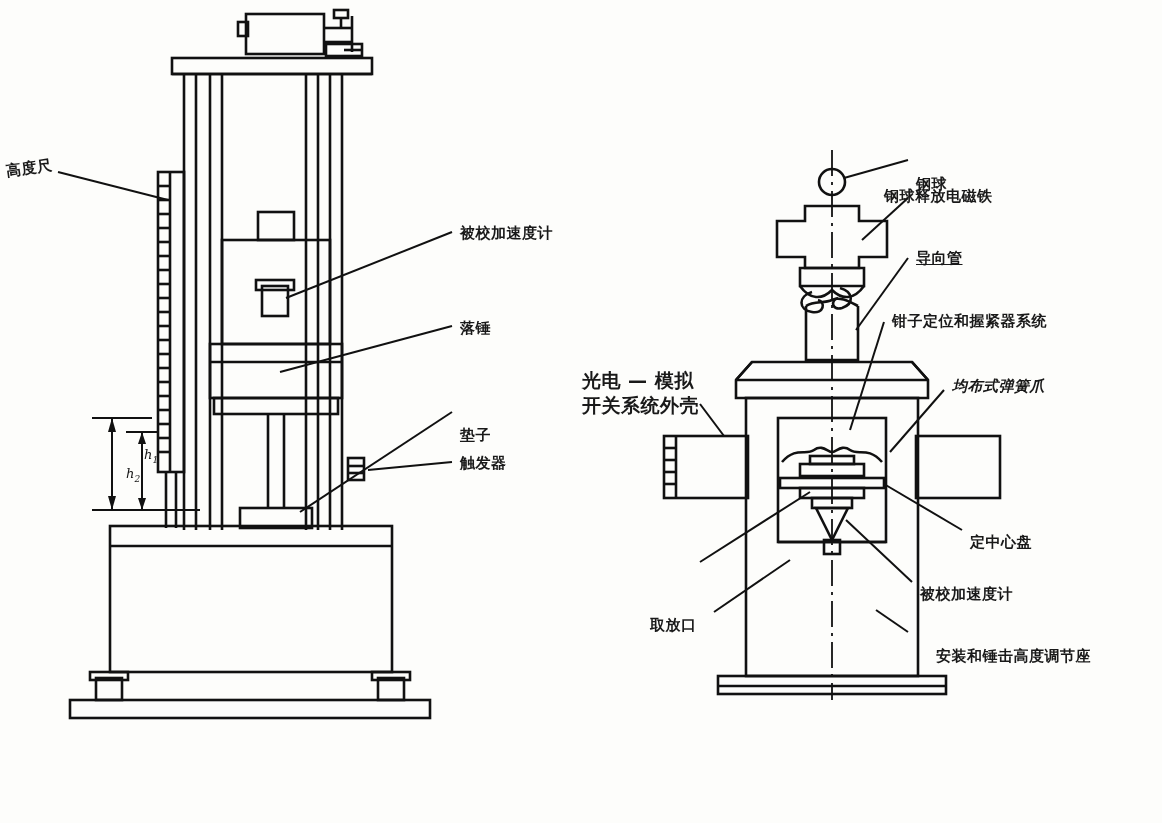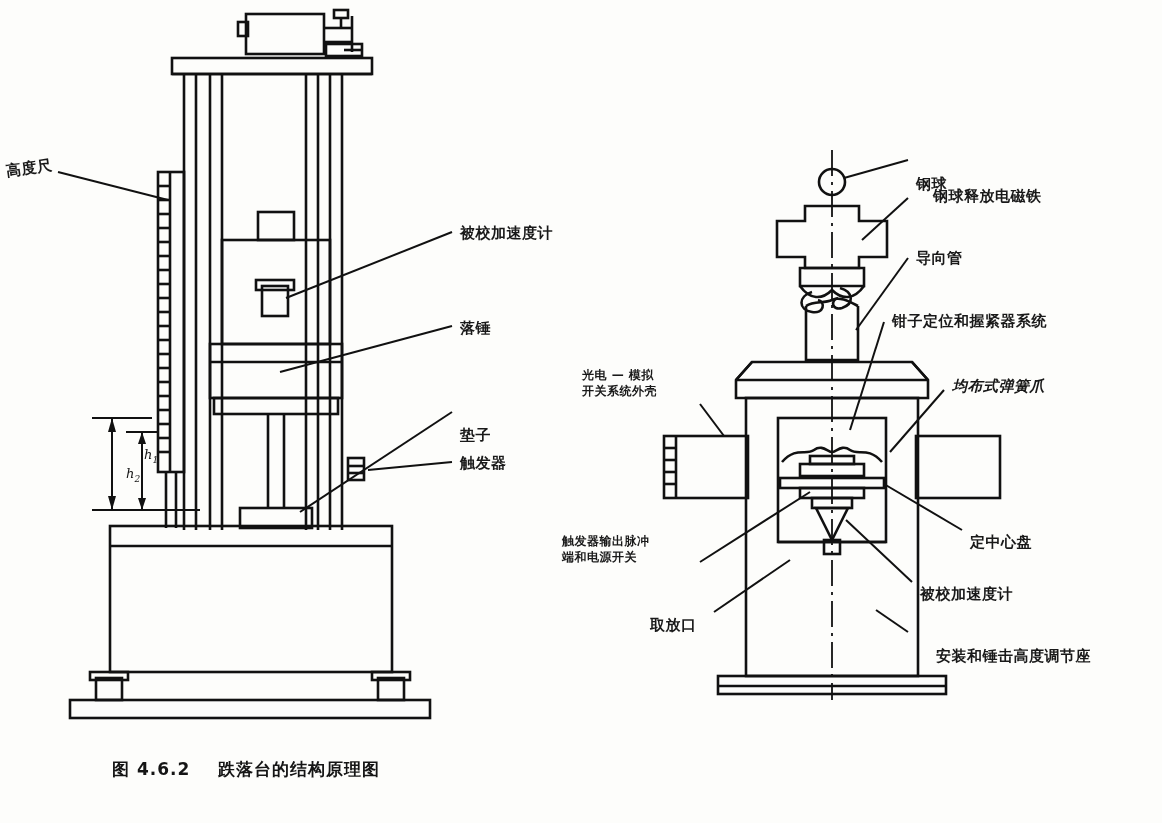--- a/index.html
+++ b/index.html
@@ -33,21 +33,21 @@
     color: #191919;
     white-space: nowrap;
     line-height: 1.18;
     letter-spacing: 0.5px;
   }
   .lbl-cn {
     font-size: 15px;
     font-weight: 700;
   }
   .lbl-cn2 {
-    font-size: 12px;
+    font-size: 19px;
     font-weight: 700;
     white-space: pre-line;
     line-height: 1.3;
   }
   .caption {
     position: absolute;
     font-size: 17px;
     font-weight: 700;
     color: #151515;
     letter-spacing: 1px;
@@ -303,38 +303,35 @@
   <div class="dim-lbl" style="left:96px; top:447px;margin-left:48px;">
     <span>h</span><sub>1</sub>
   </div>
 
   <div class="dim-lbl" style="left:126px; top:450px;margin-top:16px;">
     <span>h</span><sub>2</sub>
   </div>
 
   <div class="lbl lbl-cn" style="left:916px; top:152px;margin-top:24px;">钢球</div>
 
-  <div class="lbl lbl-cn" style="left:933px; top:188px;">钢球释放电磁铁</div>
-
-  <div class="lbl lbl-cn" style="left:916px; top:250px;">导向管</div>
+  <div class="lbl lbl-cn" style="left:884px; top:188px;">钢球释放电磁铁</div>
+
+  <div class="lbl lbl-cn" style="left:916px; top:250px;text-decoration:underline;">导向管</div>
 
   <div class="lbl lbl-cn" style="left:892px; top:313px;">钳子定位和握紧器系统</div>
 
   <div class="lbl lbl-cn" style="left:952px; top:378px;font-style:italic;">均布式弹簧爪</div>
 
   <div class="lbl lbl-cn" style="left:970px; top:534px;">定中心盘</div>
 
   <div class="lbl lbl-cn" style="left:920px; top:586px;">被校加速度计</div>
 
   <div class="lbl lbl-cn" style="left:916px; top:648px;padding-left:20px;">安装和锤击高度调节座</div>
 
   <div class="lbl lbl-cn2" style="left:582px; top:368px;">光电 — 模拟
 开关系统外壳</div>
 
-  <div class="lbl lbl-cn2" style="left:562px; top:534px;">触发器输出脉冲
-端和电源开关</div>
 
   <div class="lbl lbl-cn" style="left:650px; top:618px;font-family:Liberation Mono, monospace;">取放口</div>
 
-  <div class="caption" style="left:112px; top:758px;">图 4.6.2    跌落台的结构原理图</div>
 
 
 </div>
 
 </body></html>

